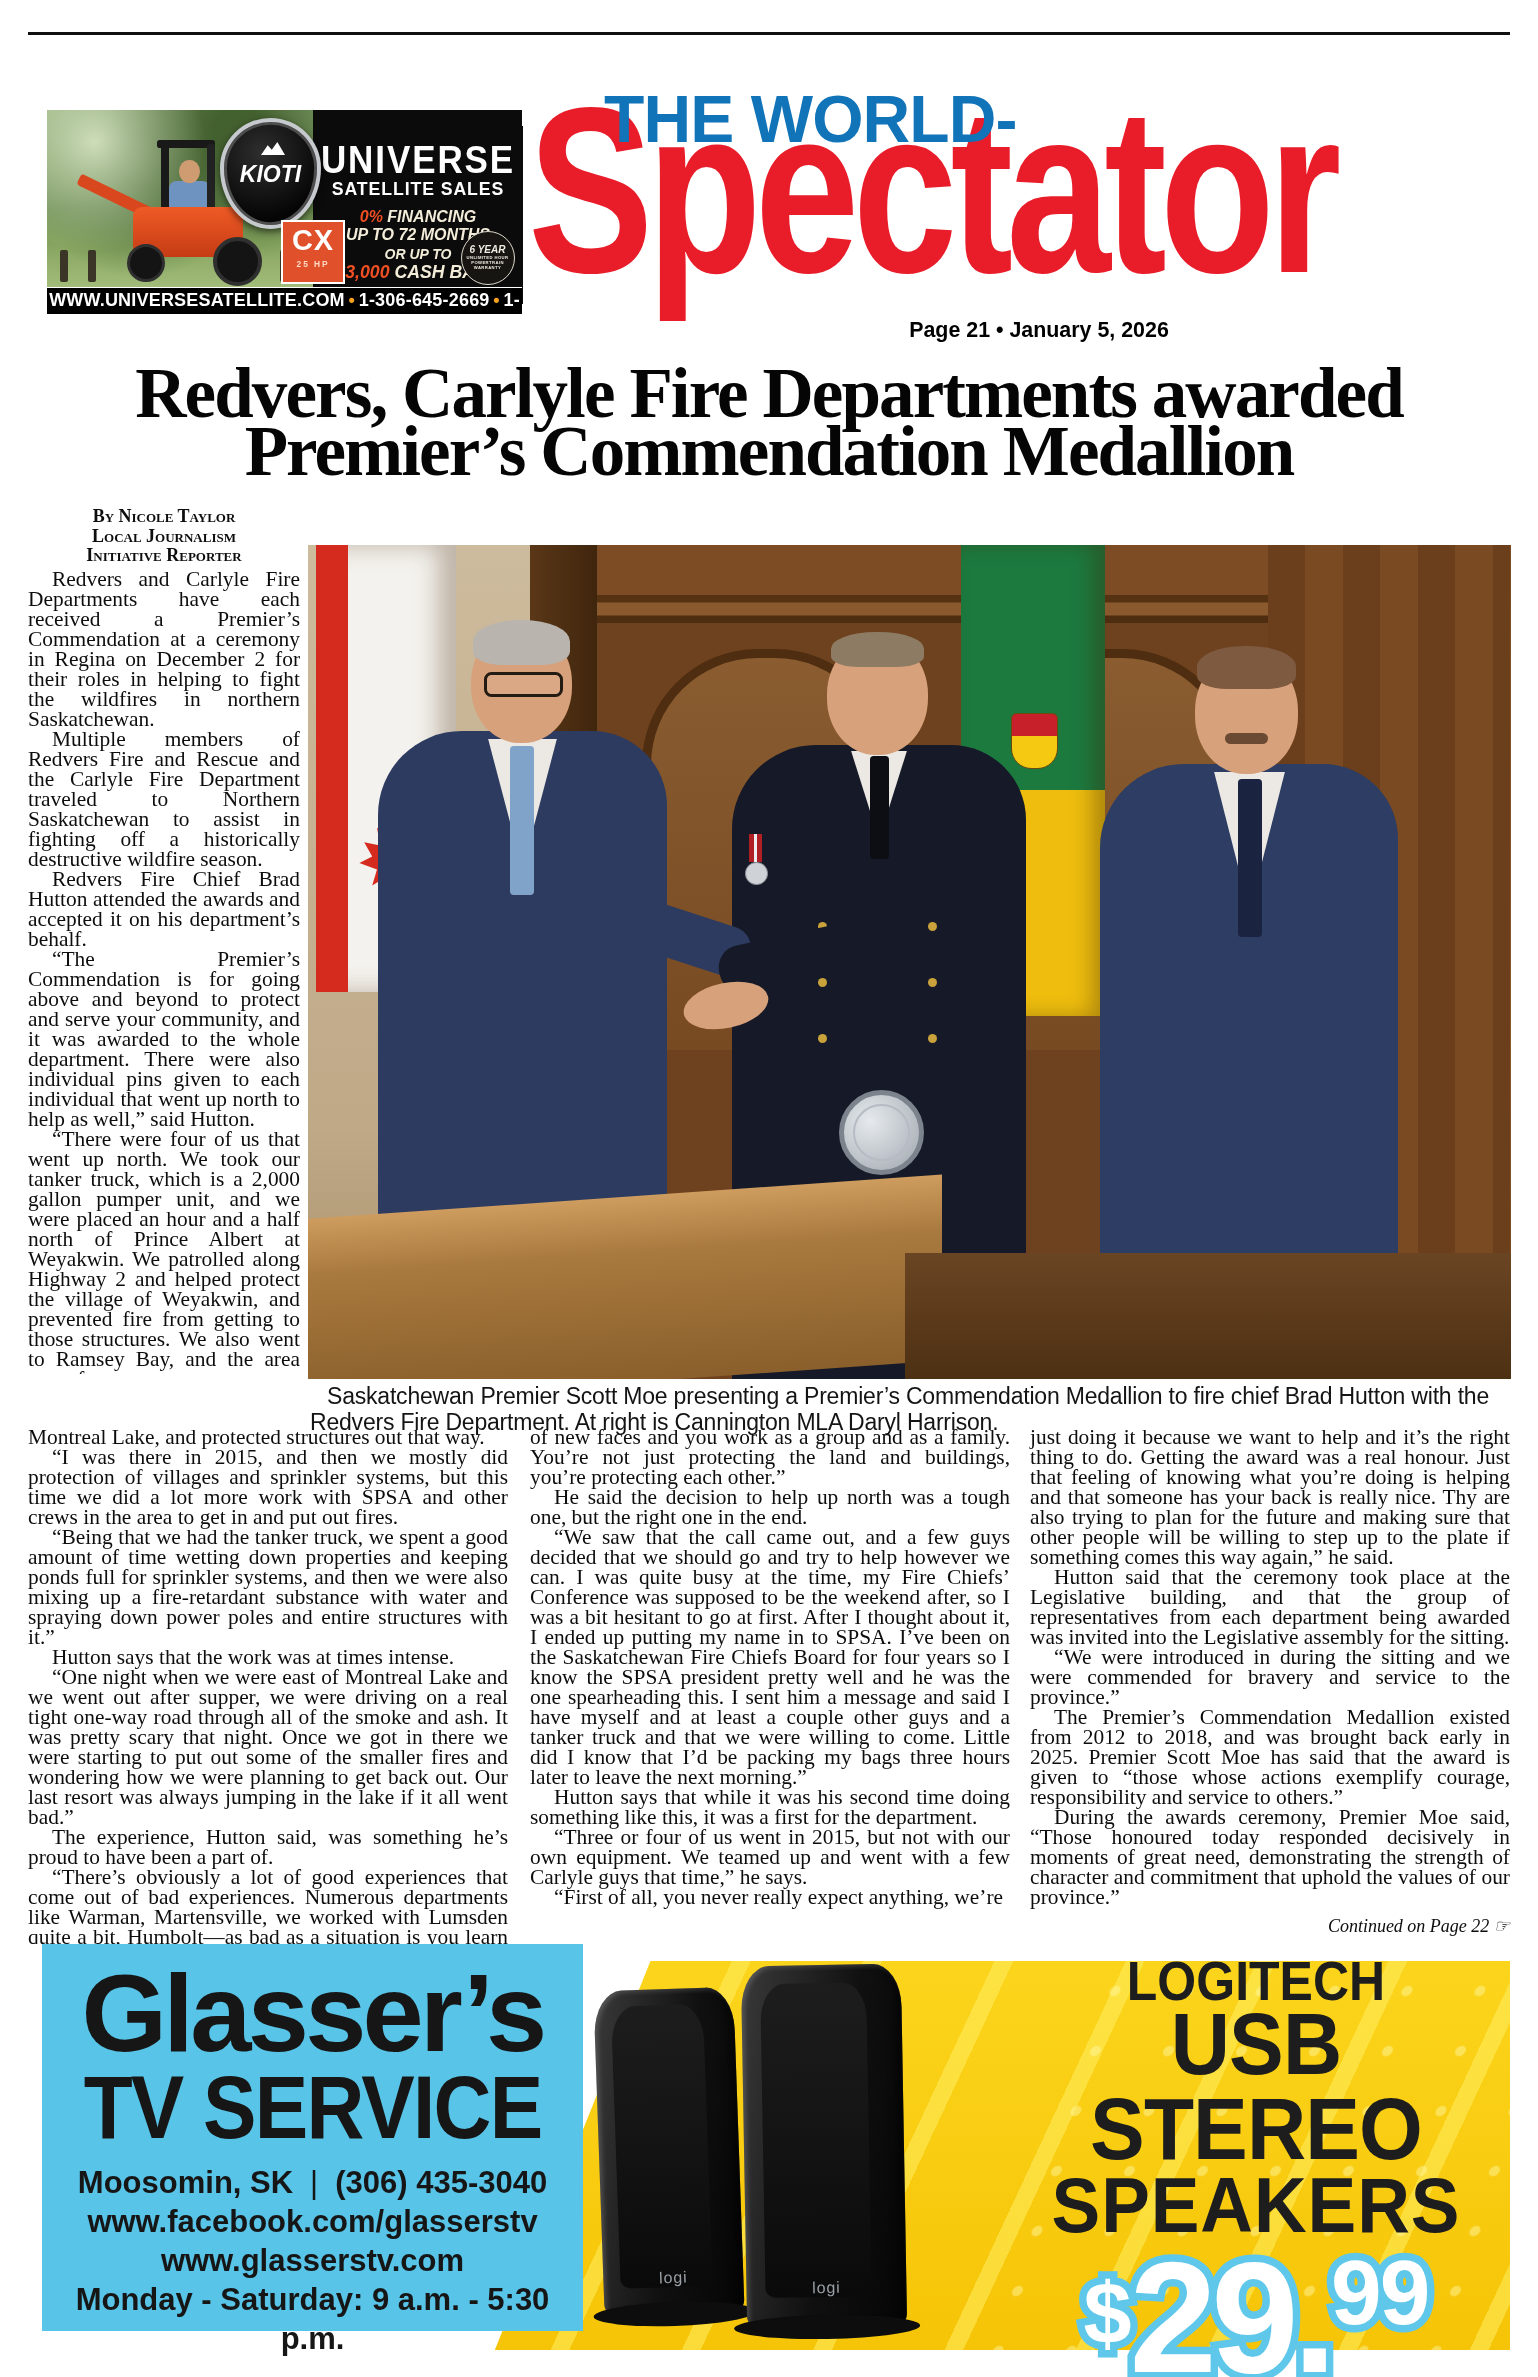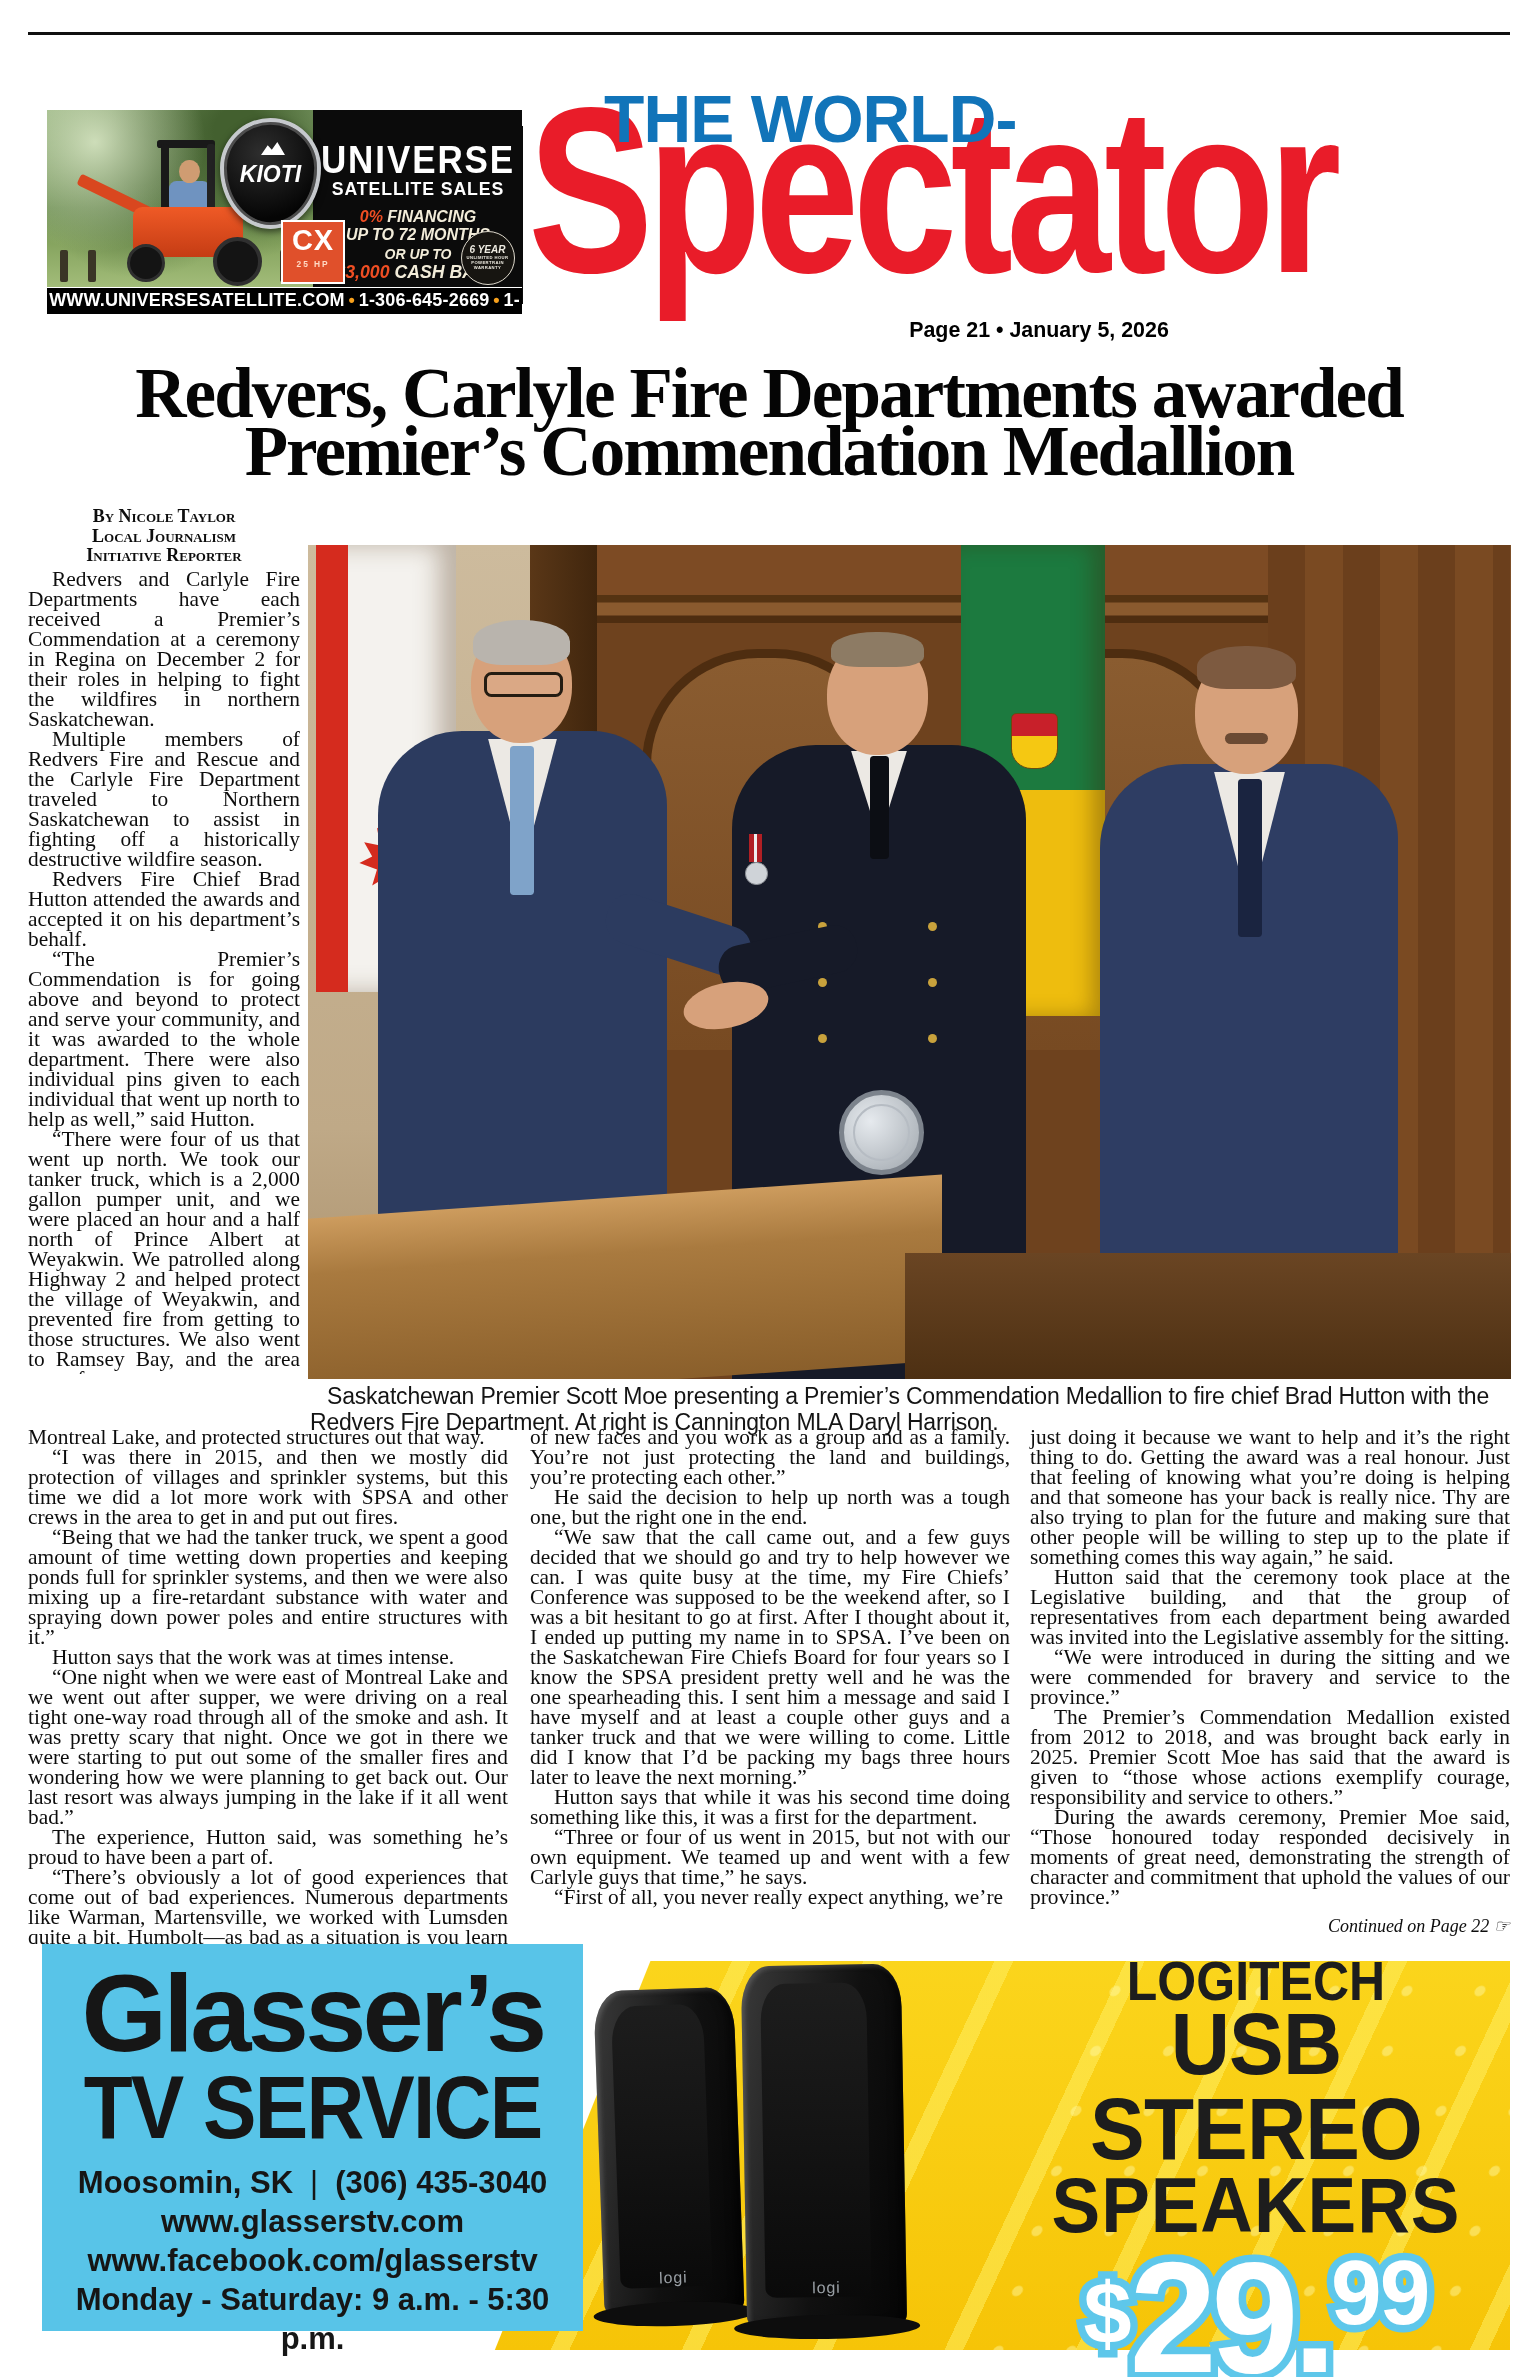--- a/index.html
+++ b/index.html
@@ -333,22 +333,22 @@
 
   <div class="abs bigad">
     <div class="abs yellow">
       <div class="abs yl-dots"></div>
     </div>
     <div class="abs blue">
       <div class="gl-name">Glasser’s</div>
       <div class="gl-l2">TV SERVICE</div>
       <div class="gl-contact">
         <div><span>Moosomin, SK</span><span class="gl-sep">|</span><span>(306) 435-3040</span></div>
+        <div>www.facebook.com/glasserstv</div>
         <div>www.glasserstv.com</div>
-        <div>www.facebook.com/glasserstv</div>
         <div>Monday - Saturday: 9 a.m. - 5:30 p.m.</div>
       </div>
     </div>
     <div class="abs spk spkA">
       <div class="spk-base"></div>
       <div class="spk-body"></div>
       <div class="spk-face"></div>
       <div class="spk-logo">logi</div>
     </div>
     <div class="abs spk spkB">

